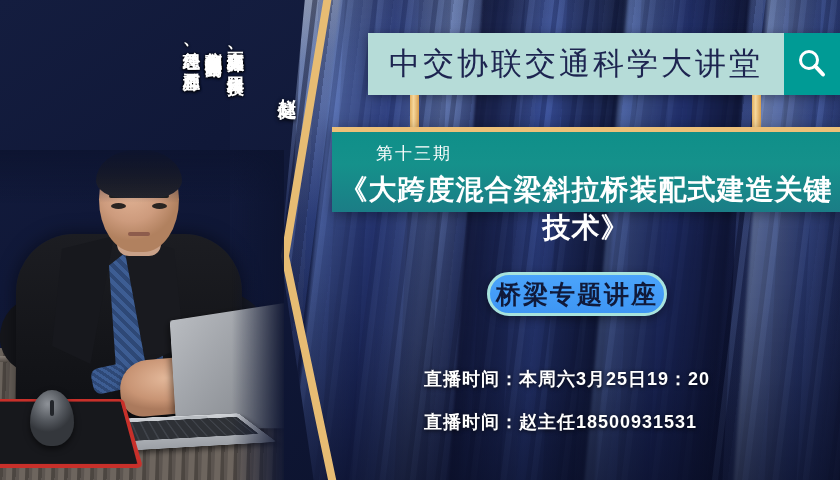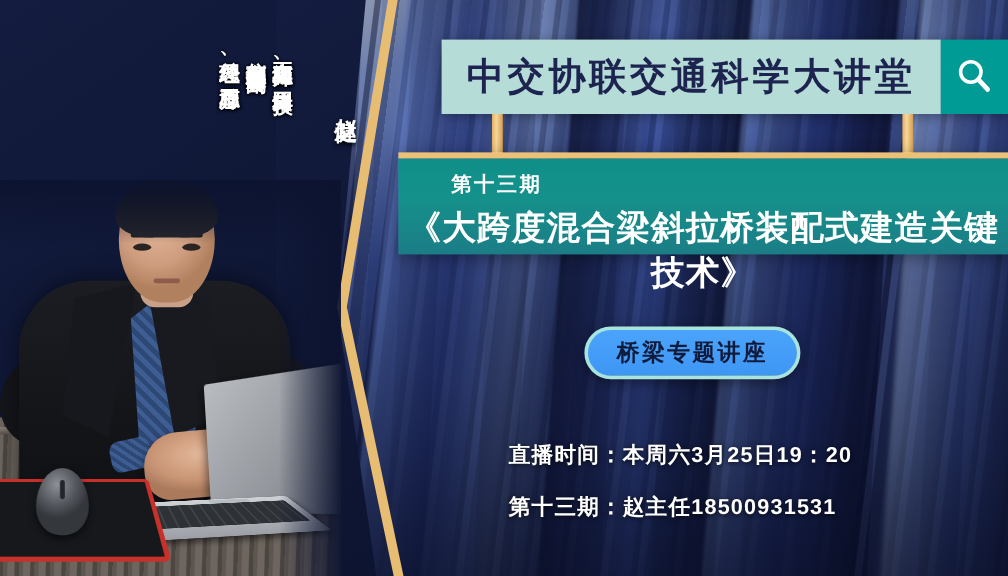--- a/index.html
+++ b/index.html
@@ -186,56 +186,56 @@
 
   
   .title-banner{
     position:absolute;left:368px;top:33px;width:472px;height:62px;display:flex;align-items:stretch;
     box-shadow:0 2px 10px rgba(0,0,0,.35);
   }
   .title-banner .plate{
     flex:1;background:#b6dcd8;display:flex;align-items:center;justify-content:center;
   }
   .title-banner .plate span{
-    font-size:31px;font-weight:bold;color:#1d2450;letter-spacing:3px;
+    font-size:31px;font-weight:normal;color:#1d2450;letter-spacing:3px;
     font-family:"DejaVu Sans","Liberation Sans",sans-serif;
   }
   .search-box{width:56px;background:#009b95;display:flex;align-items:center;justify-content:center;}
   .search-box svg{display:block;}
 
   
   .connector{position:absolute;width:9px;background:linear-gradient(90deg,#e3b05f,#f6d79c 40%,#d79d4c);}
   .conn-a{left:410px;top:95px;height:33px;}
   .conn-b{left:752px;top:95px;height:33px;}
 
   
   .sub-banner{
     position:absolute;left:332px;top:127px;width:508px;height:85px;
     background:linear-gradient(180deg,#0f8f89 0%,#15918b 40%,#1b7d86 100%);
     border-top:5px solid #edc078;
     box-shadow:0 3px 12px rgba(0,0,0,.35);
     padding:8px 0 0 0;
   }
   .issue{
-    margin:2px 0 0 44px;font-size:17px;font-weight:bold;color:#ffffff;letter-spacing:2px;
+    margin:2px 0 0 44px;font-size:17px;font-weight:normal;color:#ffffff;letter-spacing:2px;
   }
   .sub-title{
     margin:6px 0 0 0;text-align:center;font-size:28px;font-weight:bold;color:#ffffff;letter-spacing:1px;
     font-family:"DejaVu Sans","Liberation Sans",sans-serif;
   }
 
   
   .pill{
     position:absolute;left:487px;top:272px;width:180px;height:44px;
     background:linear-gradient(180deg,#4ba4fb,#3e96f4);
     border:3px solid #a8e3dd;border-radius:24px;
     display:flex;align-items:center;justify-content:center;
     box-shadow:0 3px 10px rgba(0,0,0,.4);
   }
-  .pill span{font-size:19px;font-weight:bold;color:#101a3a;letter-spacing:2px;}
+  .pill span{font-size:25px;font-weight:bold;color:#101a3a;letter-spacing:2px;}
 
   
   .info{
     position:absolute;left:424px;color:#fff;font-size:18px;font-weight:bold;letter-spacing:1px;
     text-shadow:0 1px 4px rgba(0,0,0,.8);white-space:nowrap;
   }
   .info-1{top:367px;}
   .info-2{top:410px;}
 </style>
 </head>
@@ -316,15 +316,15 @@
   <div class="sub-banner">
     <div class="issue">第十三期</div>
     <div class="sub-title">《大跨度混合梁斜拉桥装配式建造关键技术》</div>
   </div>
 
   <div class="pill">
     <span>桥梁专题讲座</span>
   </div>
 
   <div class="info info-1">直播时间：本周六3月25日19：20</div>
-  <div class="info info-2">第十三期：赵主任18500931531</div>
+  <div class="info info-2">直播时间：赵主任18500931531</div>
 
 </div>
 
 </body></html>

